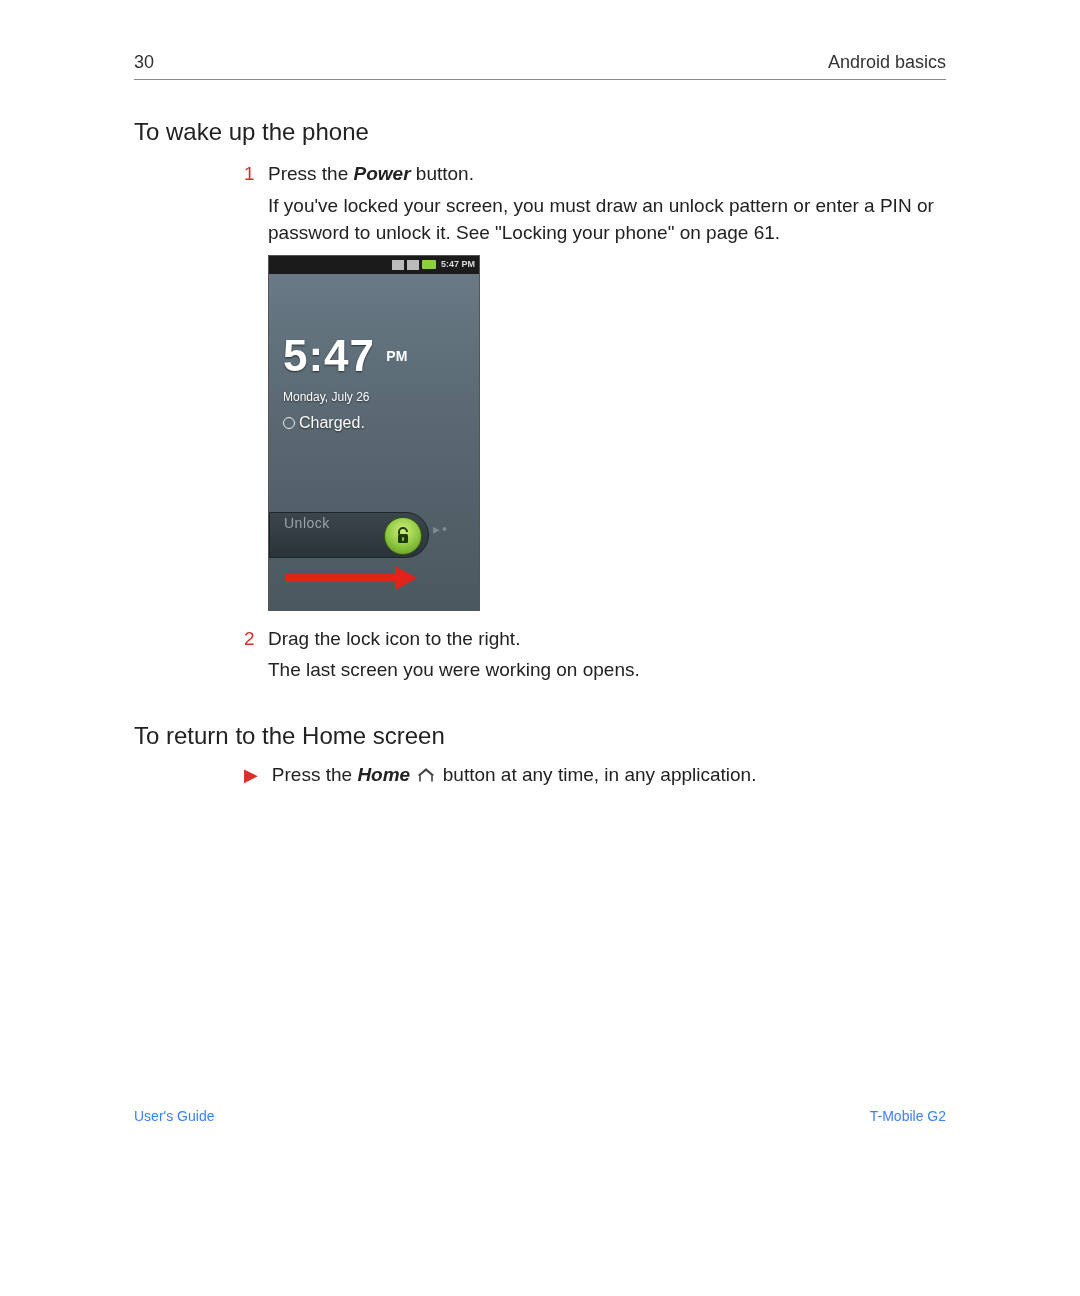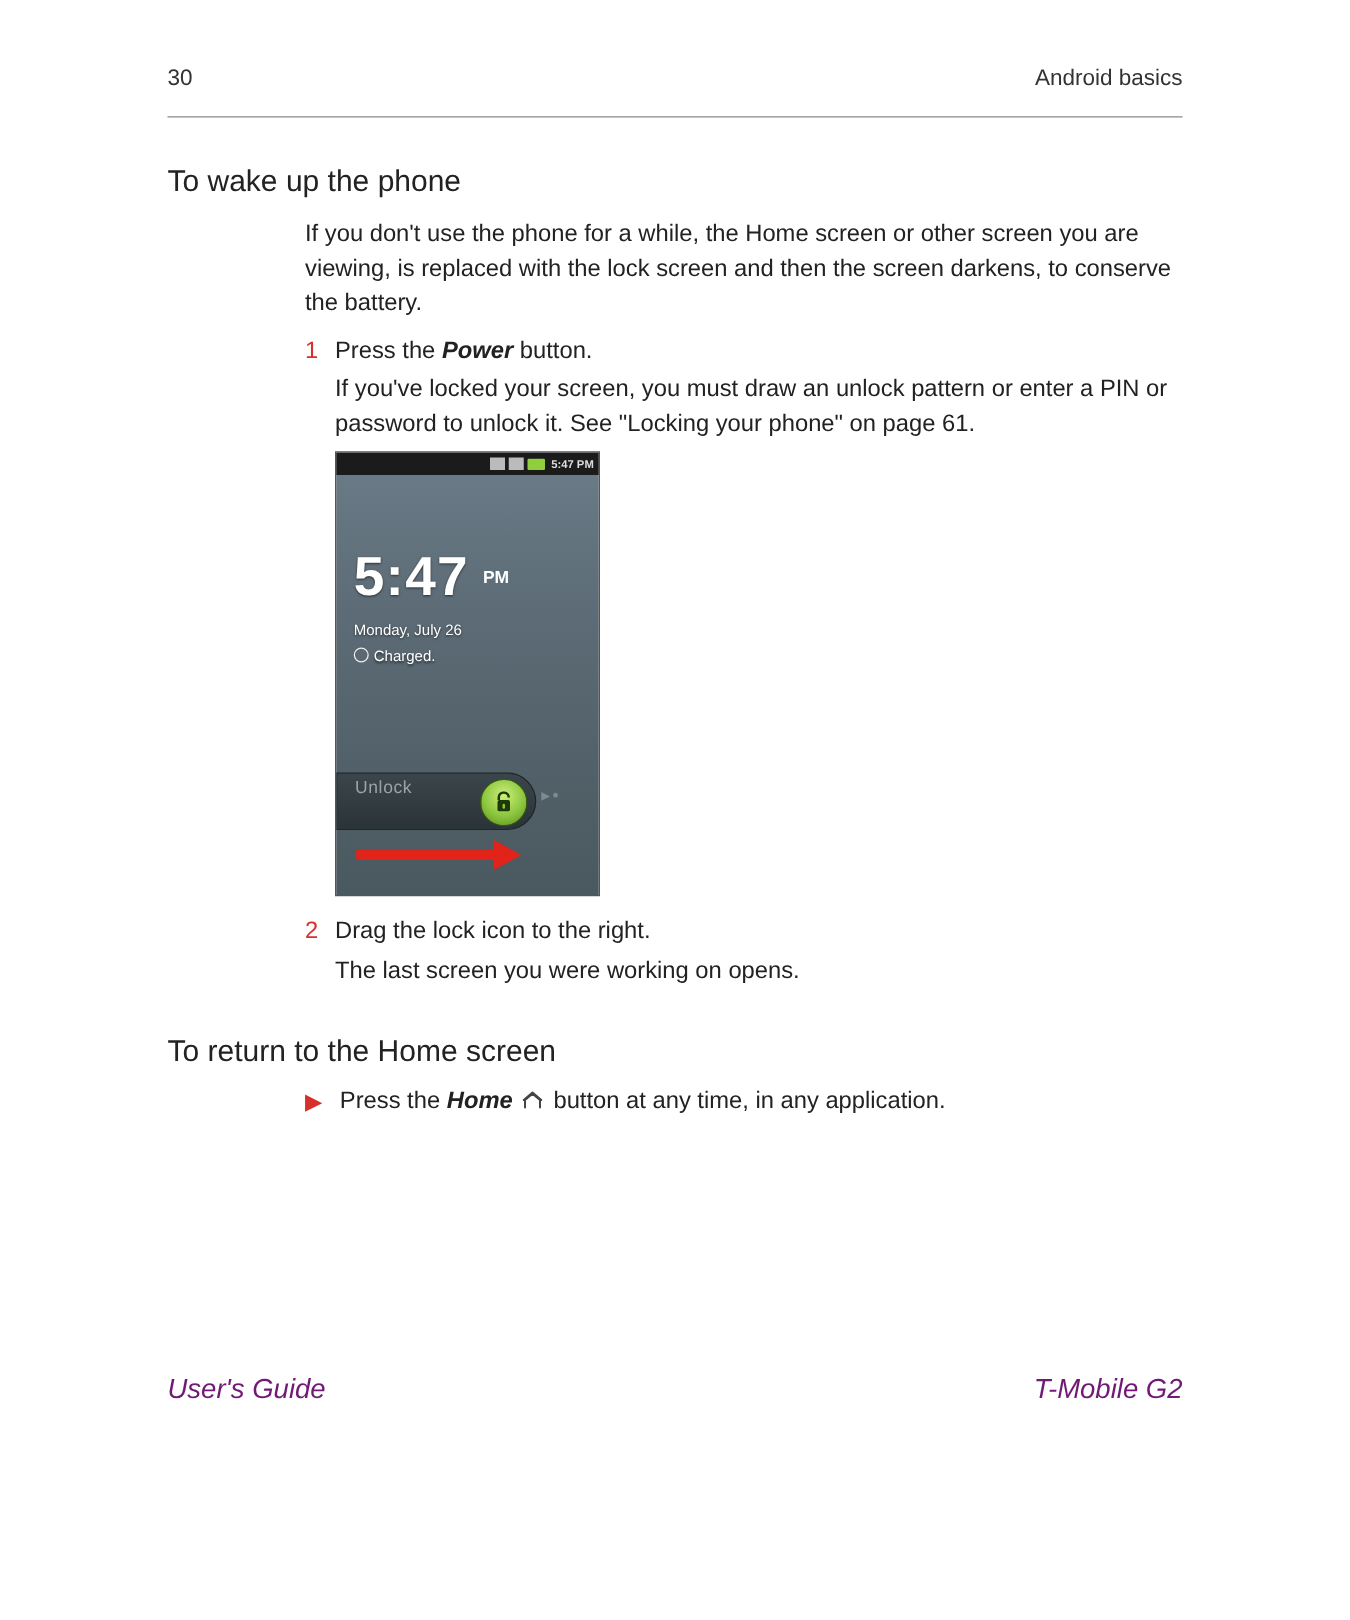--- a/index.html
+++ b/index.html
@@ -16,21 +16,21 @@
     width: 1080px;
     height: 1296px;
     box-sizing: border-box;
     padding: 52px 134px 0 134px;
   }
   .header-line {
     display: flex;
     justify-content: space-between;
     font-size: 18px;
     color: #333;
-    padding-bottom: 20px;
+    padding-bottom: 6px;
     border-bottom: 1px solid #888;
   }
   h2.section {
     font-weight: 400;
     font-size: 24px;
     color: #222;
     margin: 38px 0 14px 0;
   }
   .body-block {
     margin-left: 110px;
@@ -74,23 +74,22 @@
     font-size: 18px;
     margin-right: 14px;
   }
   .footer {
     position: absolute;
     left: 134px;
     right: 134px;
     bottom: 172px;
     display: flex;
     justify-content: space-between;
-    font-size: 22px;
-    color: #701a75;
-    font-style: italic;
+    font-size: 14px;
+    color: #3b82f6;
   }
 
   
   .phone {
     width: 210px;
     height: 354px;
     margin: 6px 0 14px 24px;
     border: 1px solid #555;
     background: linear-gradient(180deg,#6b7c88 0%, #5b6a74 40%, #4a585f 100%);
     position: relative;
@@ -139,21 +138,21 @@
     display: inline-block;
     margin-left: 6px;
     vertical-align: 10px;
   }
   .clock .date {
     font-size: 12px;
     margin-top: 2px;
     text-shadow: 0 1px 2px rgba(0,0,0,.6);
   }
   .clock .charge {
-    font-size: 12px;
+    font-size: 16px;
     margin-top: 4px;
     text-shadow: 0 1px 2px rgba(0,0,0,.6);
   }
   .plugicon {
     display: inline-block;
     width: 10px; height: 10px;
     border: 1px solid #eee;
     border-radius: 50%;
     margin-right: 4px;
     position: relative;
@@ -231,21 +230,20 @@
 <div class="page">
 
   <div class="header-line">
     <span>30</span>
     <span>Android basics</span>
   </div>
 
   <h2 class="section">To wake up the phone</h2>
 
   <div class="body-block">
-    <p>If you don't use the phone for a while, the Home screen or other screen you are viewing, is replaced with the lock screen and then the screen darkens, to conserve the battery.</p>
 
     <div class="numlist">
       <div class="item">
         <div class="num">1</div>
         <div class="txt">
           <span>Press the </span><span class="bold">Power</span><span> button.</span>
         </div>
       </div>
       <div class="sub">If you've locked your screen, you must draw an unlock pattern or enter a PIN or password to unlock it. See "Locking your phone" on page 61.</div>
 

